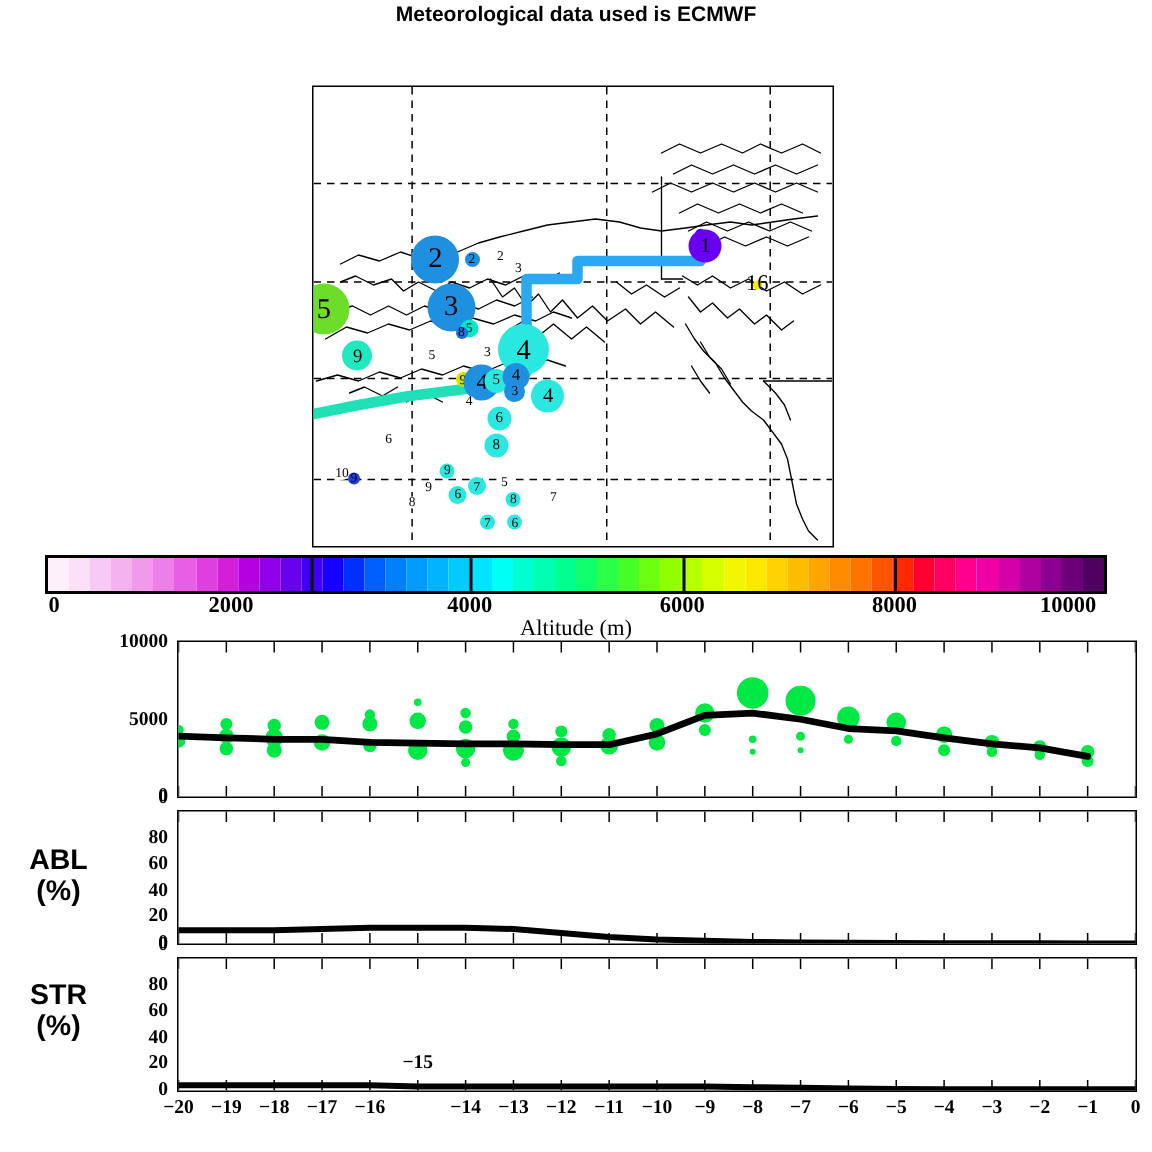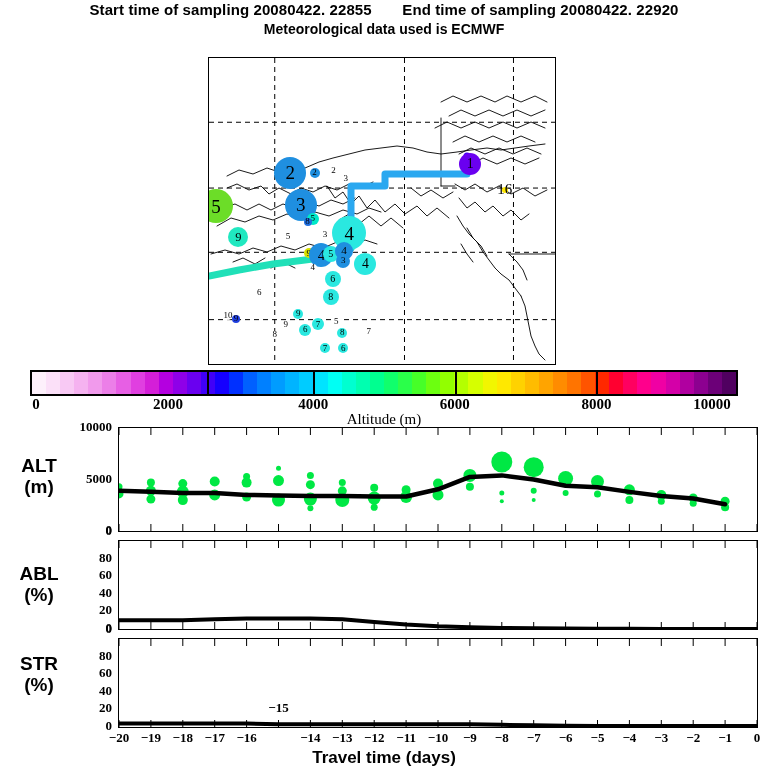--- a/index.html
+++ b/index.html
@@ -45,25 +45,20 @@
          font-size:13px;color:#000;transform:translateX(-50%);}
   .xtitle{position:absolute;left:0;width:768px;text-align:center;font-size:17px;
           font-weight:bold;color:#000;}
 </style>
 </head>
 <body>
 
 <div class="page">
 
   <div class="title-block">
-    <div class="t-row">
-      <span>Start time of sampling 20080422. 22855</span>
-      <span class="gap"></span>
-      <span>End time of sampling 20080422. 22920</span>
-    </div>
     <div class="t-met">Meteorological data used is ECMWF</div>
   </div>
 
   <div class="map-panel" id="map-panel">
     <svg class="map-svg" id="map-svg" width="346" height="306" viewBox="0 0 346 306">
       <g id="map-grid" stroke="#000" stroke-width="1" stroke-dasharray="5,4" fill="none">
           <line x1="65.74" y1="0" x2="65.74" y2="306"></line>
           <line x1="195.48999999999998" y1="0" x2="195.48999999999998" y2="306"></line>
           <line x1="304.48" y1="0" x2="304.48" y2="306"></line>
           <line x1="0" y1="64.25999999999999" x2="346" y2="64.25999999999999"></line>
@@ -290,32 +285,28 @@
       </div>
     <div id="cbar-dividers">
         <div class="cbar-div" style="left: 177px;"></div>
         <div class="cbar-div" style="left: 283.2px;"></div>
         <div class="cbar-div" style="left: 424.8px;"></div>
         <div class="cbar-div" style="left: 566.4px;"></div>
       </div>
   </div>
   <div class="cbar-ticks" id="cbar-ticks">
       <span style="left: 6px;">0</span>
-      <span style="left: 138px;">2000</span>
+      <span style="left: 124px;">2000</span>
       <span style="left: 283.2px;">4000</span>
       <span style="left: 424.8px;">6000</span>
       <span style="left: 566.4px;">8000</span>
       <span style="left: 682px;">10000</span>
     </div>
   <div class="cbar-title">Altitude (m)</div>
 
-  <div class="ylab" style="left:6px;top:455px;width:66px;">
-    <div>ALT</div>
-    <div>(m)</div>
-  </div>
   <div class="ts" id="ts-alt" style="left:118px;top:427px;width:640px;height:105px;">
     <svg id="svg-alt" width="638" height="103" viewBox="0 0 638 103">
         <line x1="0" y1="0" x2="0" y2="7" stroke="#000" stroke-width="1"></line>
         <line x1="0" y1="103" x2="0" y2="96" stroke="#000" stroke-width="1"></line>
         <line x1="31.900000000000002" y1="0" x2="31.900000000000002" y2="7" stroke="#000" stroke-width="1"></line>
         <line x1="31.900000000000002" y1="103" x2="31.900000000000002" y2="96" stroke="#000" stroke-width="1"></line>
         <line x1="63.800000000000004" y1="0" x2="63.800000000000004" y2="7" stroke="#000" stroke-width="1"></line>
         <line x1="63.800000000000004" y1="103" x2="63.800000000000004" y2="96" stroke="#000" stroke-width="1"></line>
         <line x1="95.7" y1="0" x2="95.7" y2="7" stroke="#000" stroke-width="1"></line>
         <line x1="95.7" y1="103" x2="95.7" y2="96" stroke="#000" stroke-width="1"></line>
@@ -548,14 +539,13 @@
       <div class="xtick" style="left: 501.8px; top: 730px;">−8</div>
       <div class="xtick" style="left: 533.7px; top: 730px;">−7</div>
       <div class="xtick" style="left: 565.6px; top: 730px;">−6</div>
       <div class="xtick" style="left: 597.5px; top: 730px;">−5</div>
       <div class="xtick" style="left: 629.4px; top: 730px;">−4</div>
       <div class="xtick" style="left: 661.3px; top: 730px;">−3</div>
       <div class="xtick" style="left: 693.2px; top: 730px;">−2</div>
       <div class="xtick" style="left: 725.1px; top: 730px;">−1</div>
       <div class="xtick" style="left: 757px; top: 730px;">0</div>
     </div>
-  <div class="xtitle" style="top:748px;">Travel time (days)</div>
 </div>
 
 </body></html>

